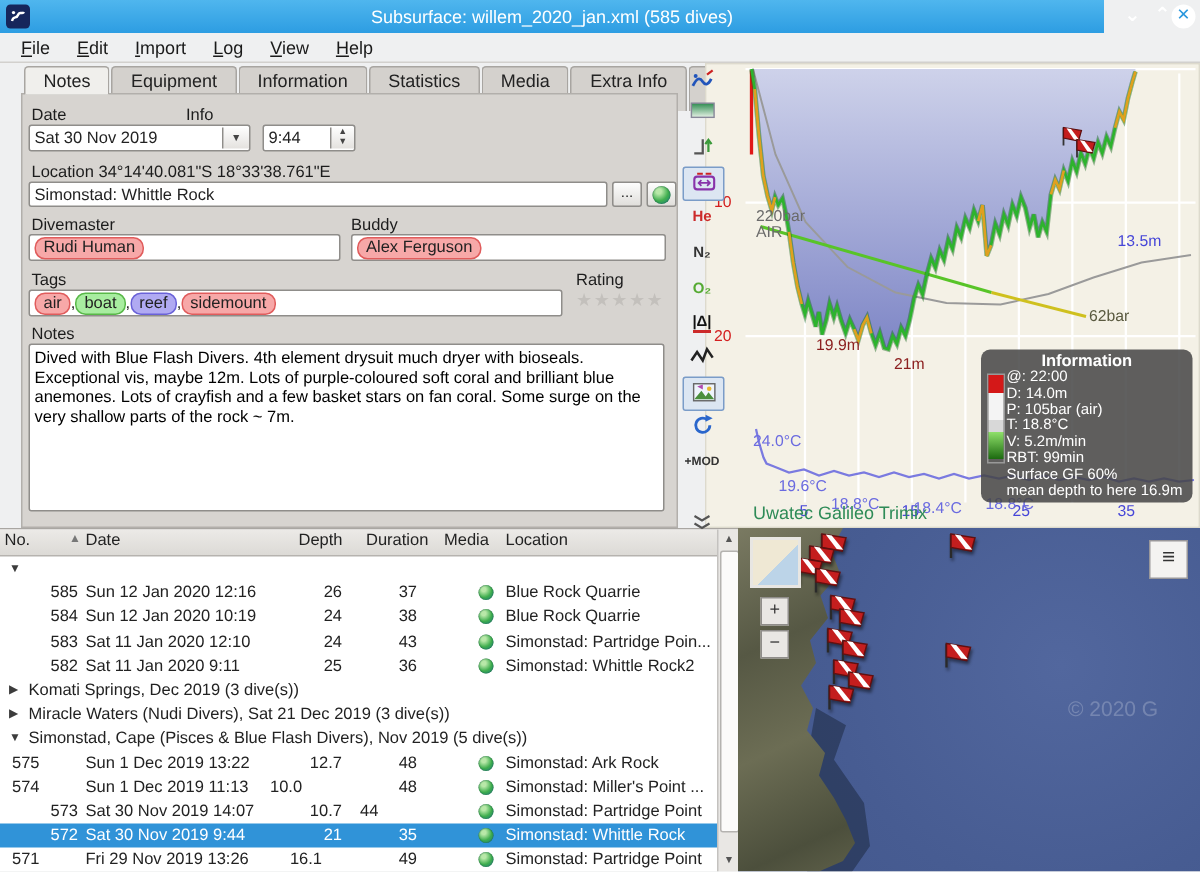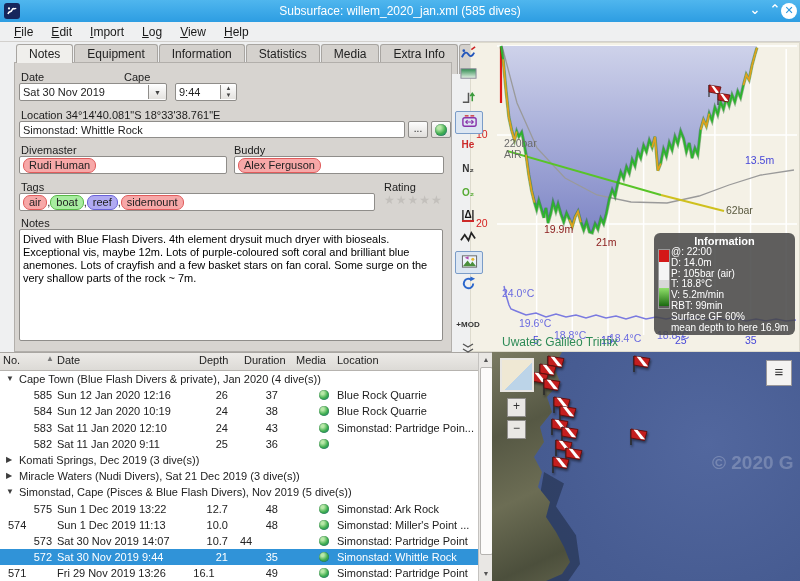--- a/index.html
+++ b/index.html
@@ -1,21 +1,21 @@
 <!DOCTYPE html>
 <html><head>
 <meta charset="utf-8">
 <style>
   html,body{margin:0;padding:0;}
   body{width:800px;height:581px;overflow:hidden;position:relative;background:#eff0f1;
        font-family:"Liberation Sans","DejaVu Sans",sans-serif;font-size:12px;color:#222;
        -webkit-font-smoothing:antialiased;}
   .abs{position:absolute;}
   
-  #titlebar{left:0;top:0;width:800px;height:22px;background:linear-gradient(#4fb6ee,#2d9de2);
+  #titlebar{left:0;top:0;width:736px;height:22px;background:linear-gradient(#4fb6ee,#2d9de2);
             display:flex;align-items:center;}
   #app-icon{left:4px;top:3px;width:16px;height:16px;background:#16265c;border-radius:3px;}
   #app-icon svg{display:block;margin:2px;}
   #win-title{left:0;top:0;width:100%;height:22px;line-height:22px;text-align:center;color:#fff;font-size:12px;}
   .win-btn{top:3px;width:18px;height:16px;color:#fff;text-align:center;line-height:14px;font-size:13px;font-weight:bold;}
   #btn-close{top:3px;width:16px;height:16px;background:#fff;border-radius:50%;color:#2a97dd;
              text-align:center;line-height:15px;font-size:11px;font-weight:bold;}
   
   #menubar{left:0;top:22px;width:800px;height:20px;background:#eff0f1;border-bottom:1px solid #d2d0cd;
            display:flex;align-items:center;padding-left:6px;box-sizing:border-box;gap:2px;}
@@ -84,21 +84,21 @@
         50px 120px,46px 135px,58px 150px,54px 165px,64px 180px,72px 195px,78px 210px,70px 222px,54px 229px,0 229px);}
   #shelf{position:absolute;left:28px;top:120px;width:80px;height:115px;background:rgba(20,30,48,0.45);
          clip-path:polygon(30% 0,55% 10%,45% 30%,70% 55%,75% 80%,55% 100%,20% 100%,35% 70%,20% 40%);}
   .mapflag{position:absolute;width:22px;height:19px;filter:drop-shadow(1px 2px 1px rgba(0,0,0,0.45));}
   #minimap{position:absolute;left:8px;top:6px;width:30px;height:30px;border:2px solid #e8e6e2;
            background:linear-gradient(135deg,#efe8d4 55%,#bcd4e8 55%);}
   .map-btn{position:absolute;left:15px;width:17px;height:17px;background:#e9e7e4;border:1px solid #8f8d8a;
            text-align:center;line-height:15px;font-size:12px;color:#333;}
   #hamburger{position:absolute;left:274px;top:8px;width:24px;height:24px;background:#f4f3f1;border:1px solid #9a98f;
              border:1px solid #99979a;text-align:center;line-height:22px;font-size:15px;color:#333;}
-  #watermark{position:absolute;left:220px;top:100px;color:rgba(255,255,255,0.22);font-weight:bold;font-size:19px;}
+  #watermark{position:absolute;left:220px;top:112px;color:rgba(255,255,255,0.22);font-weight:normal;font-size:14px;}
 </style>
 </head>
 <body>
 
 <div id="titlebar" class="abs">
   <div id="app-icon" class="abs">
     <svg width="12" height="12" viewBox="0 0 12 12">
         <path d="M2 9 C3 5 5 8 6 5 C7 2 9 5 10 3" fill="none" stroke="#fff" stroke-width="1.6"></path>
         <circle cx="3" cy="3.4" r="1.1" fill="#fff"></circle>
       </svg>
@@ -127,21 +127,21 @@
     <div class="tab">Extra Info</div>
     <div class="tab">Dive sites</div>
   </div>
 
 <div id="panel" class="abs">
   <div class="lbl abs" style="left:6px;top:8px">Date</div>
   <div class="field abs" style="left:4px;top:20px;width:148px;height:18px;padding-right:0">
     <span style="flex:1">Sat 30 Nov 2019</span>
     <span class="combo-arrow">▼</span>
   </div>
-  <div class="lbl abs" style="left:109px;top:8px">Cape</div>
+  <div class="lbl abs" style="left:109px;top:8px">Info</div>
   <div class="field abs" style="left:160px;top:20px;width:62px;height:18px;padding-right:0">
     <span style="flex:1">9:44</span>
     <span class="spin">
         <div>▲</div>
         <div>▼</div>
       </span>
   </div>
 
   <div class="lbl abs" style="left:6px;top:46px">Location 34°14'40.081"S 18°33'38.761"E</div>
   <div class="field abs" style="left:4px;top:58px;width:386px;height:17px">
@@ -226,21 +226,21 @@
           <circle cx="12.5" cy="6.5" r="1.6" fill="#e8b830"></circle>
           <polygon points="4,5 8,3.5 8,7" fill="#b04ab0"></polygon>
         </svg></span>
     </div>
     <div class="pt-btn" style="top: 232px;">
       <span><svg viewBox="0 0 18 18" width="17" height="17">
           <path d="M14 9 a5 5 0 1 1 -2 -4" fill="none" stroke="#2a66cc" stroke-width="2"></path>
           <polygon points="11,1.5 16,4 11,6.5" fill="#2a66cc"></polygon>
         </svg></span>
     </div>
-    <div class="pt-btn" style="top: 255px; margin-top: 17px;">
+    <div class="pt-btn" style="top: 255px;">
       <span class="pt-text" style="color: rgb(51, 51, 51); font-size: 8px;">+MOD</span>
     </div>
     <div class="pt-btn" style="top: 295px;">
       <svg viewBox="0 0 14 10" width="14" height="10">
         <path d="M2 1 L7 4 L12 1 M2 6 L7 9 L12 6" fill="none" stroke="#555" stroke-width="1.4"></path>
       </svg>
     </div>
   </div>
 
 <div id="chart" class="abs">
@@ -333,21 +333,20 @@
     <span style="left:46px;font-size:8px;color:#777">▲</span>
     <span style="left:57px">Date</span>
     <span style="left:199px">Depth</span>
     <span style="left:244px">Duration</span>
     <span style="left:296px">Media</span>
     <span style="left:337px">Location</span>
   </div>
   <div id="dt-rows">
       <div class="dt-row" style="top: 18px;">
         <span class="tri" style="left:6px">▼</span>
-                 <span style="left:19px">Cape Town (Blue Flash Divers &amp; private), Jan 2020 (4 dive(s))</span>
       </div>
       <div class="dt-row" style="top: 34.2px;">
         <span style="left:8px;width:44px;text-align:right">585</span>
       <span style="left:57px">Sun 12 Jan 2020 12:16</span>
       <span style="left:180px;width:48px;text-align:right">26</span>
       <span style="left:240px;width:38px;text-align:right">37</span>
       <span class="globe" style="left:319px;top:3px;width:10px;height:10px"></span>
       <span style="left:337px">Blue Rock Quarrie</span>
       </div>
       <div class="dt-row" style="top: 50.4px;">
@@ -365,45 +364,46 @@
       <span style="left:240px;width:38px;text-align:right">43</span>
       <span class="globe" style="left:319px;top:3px;width:10px;height:10px"></span>
       <span style="left:337px">Simonstad: Partridge Poin...</span>
       </div>
       <div class="dt-row" style="top: 82.8px;">
         <span style="left:8px;width:44px;text-align:right">582</span>
       <span style="left:57px">Sat 11 Jan 2020 9:11</span>
       <span style="left:180px;width:48px;text-align:right">25</span>
       <span style="left:240px;width:38px;text-align:right">36</span>
       <span class="globe" style="left:319px;top:3px;width:10px;height:10px"></span>
+      <span style="left:337px">Simonstad: Whittle Rock2</span>
       </div>
       <div class="dt-row" style="top: 99px;">
         <span class="tri" style="left:6px">▶</span>
                  <span style="left:19px">Komati Springs, Dec 2019 (3 dive(s))</span>
       </div>
       <div class="dt-row" style="top: 115.2px;">
         <span class="tri" style="left:6px">▶</span>
                  <span style="left:19px">Miracle Waters (Nudi Divers), Sat 21 Dec 2019 (3 dive(s))</span>
       </div>
       <div class="dt-row" style="top: 131.4px;">
         <span class="tri" style="left:6px">▼</span>
                  <span style="left:19px">Simonstad, Cape (Pisces &amp; Blue Flash Divers), Nov 2019 (5 dive(s))</span>
       </div>
       <div class="dt-row" style="top: 147.6px;">
-        <span style="left:8px;width:44px;text-align:right">575</span>
+        <span style="left:8px;width:44px;text-align:left">575</span>
       <span style="left:57px">Sun 1 Dec 2019 13:22</span>
       <span style="left:180px;width:48px;text-align:right">12.7</span>
       <span style="left:240px;width:38px;text-align:right">48</span>
       <span class="globe" style="left:319px;top:3px;width:10px;height:10px"></span>
       <span style="left:337px">Simonstad: Ark Rock</span>
       </div>
       <div class="dt-row" style="top: 163.8px;">
         <span style="left:8px;width:44px;text-align:left">574</span>
       <span style="left:57px">Sun 1 Dec 2019 11:13</span>
-      <span style="left:180px;width:48px;text-align:right">10.0</span>
+      <span style="left:180px;width:48px;">10.0</span>
       <span style="left:240px;width:38px;text-align:right">48</span>
       <span class="globe" style="left:319px;top:3px;width:10px;height:10px"></span>
       <span style="left:337px">Simonstad: Miller's Point ...</span>
       </div>
       <div class="dt-row" style="top: 180px;">
         <span style="left:8px;width:44px;text-align:right">573</span>
       <span style="left:57px">Sat 30 Nov 2019 14:07</span>
       <span style="left:180px;width:48px;text-align:right">10.7</span>
       <span style="left:240px;width:38px;text-align:left">44</span>
       <span class="globe" style="left:319px;top:3px;width:10px;height:10px"></span>

